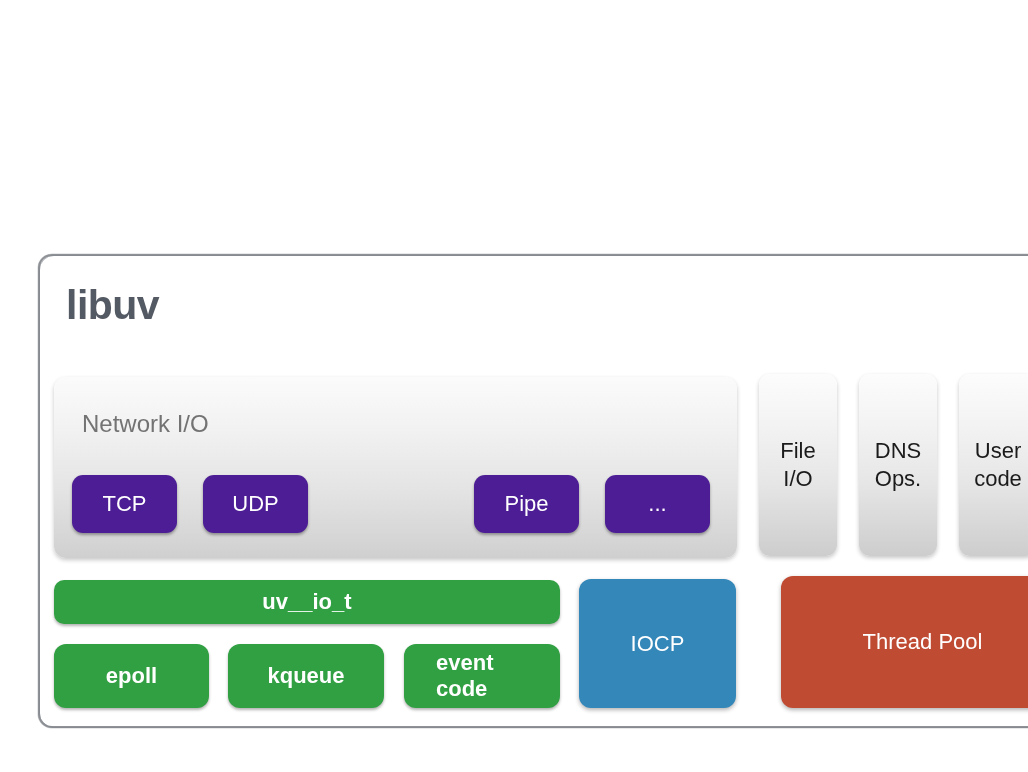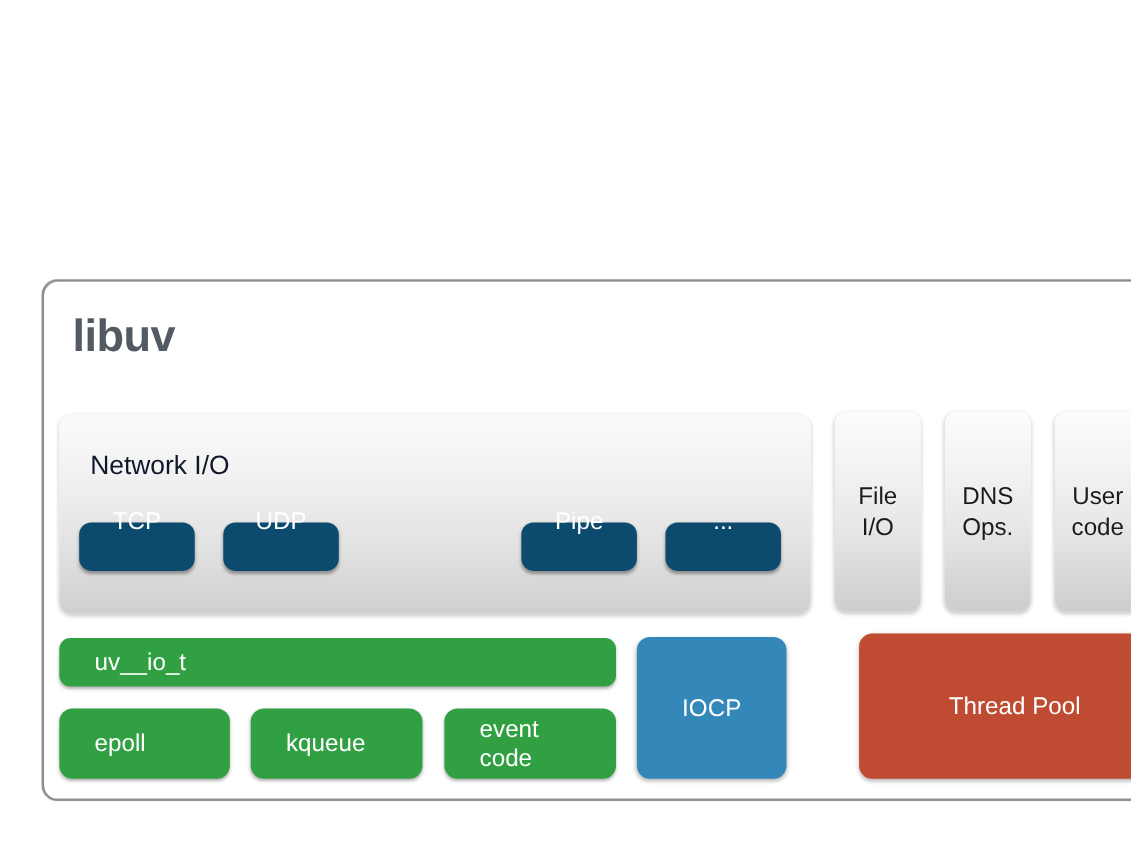--- a/index.html
+++ b/index.html
@@ -67,34 +67,34 @@
                 #d4d4d4 92%,
                 #cfcfcf 100%);
     box-shadow: 0 2px 4px rgba(0,0,0,.22);
   }
 
   .netio-label {
     position: absolute;
     left: 34px;
     top: 362px;
     font-size: 24px;
-    color: #0f172a;
+    color: #737373;
   }
 
   
   .chip-purple {
     position: absolute;
     top: 443px;
     width: 105px;
-    height: 44px;
+    height: 58px;
     border-radius: 11px;
-    background: #0c4a6e;
+    background: #4c1d95;
     box-shadow: 0 2px 3px rgba(0,0,0,.35);
     display: flex;
-    align-items: flex-end;
+    align-items: center;
     justify-content: center;
     color: #ffffff;
     font-size: 22px;
   }
 
   
   .gray-col {
     position: absolute;
     top: 342px;
     width: 78px;
@@ -117,44 +117,45 @@
   }
 
   
   .bar-green {
     position: absolute;
     border-radius: 10px;
     background: #31a043;
     box-shadow: 0 2px 3px rgba(0,0,0,.3);
     display: flex;
     align-items: center;
-    justify-content: flex-start;
-    color: #ffffff;
-    font-size: 22px;
+    justify-content: center;
+    color: #ffffff;
+    font-size: 22px;
+    font-weight: bold;
   }
 
   .uvio {
     left: 22px;
     top: 548px;
     width: 506px;
     height: 44px;
   }
 
   .green-sm {
     top: 612px;
     height: 64px;
     border-radius: 12px;
   }
 
   
   .box-blue {
     position: absolute;
     left: 547px;
     top: 547px;
-    width: 136px;
+    width: 157px;
     height: 129px;
     border-radius: 12px;
     background: #3387b9;
     box-shadow: 0 2px 4px rgba(0,0,0,.3);
     display: flex;
     align-items: center;
     justify-content: center;
     color: #ffffff;
     font-size: 22px;
   }

